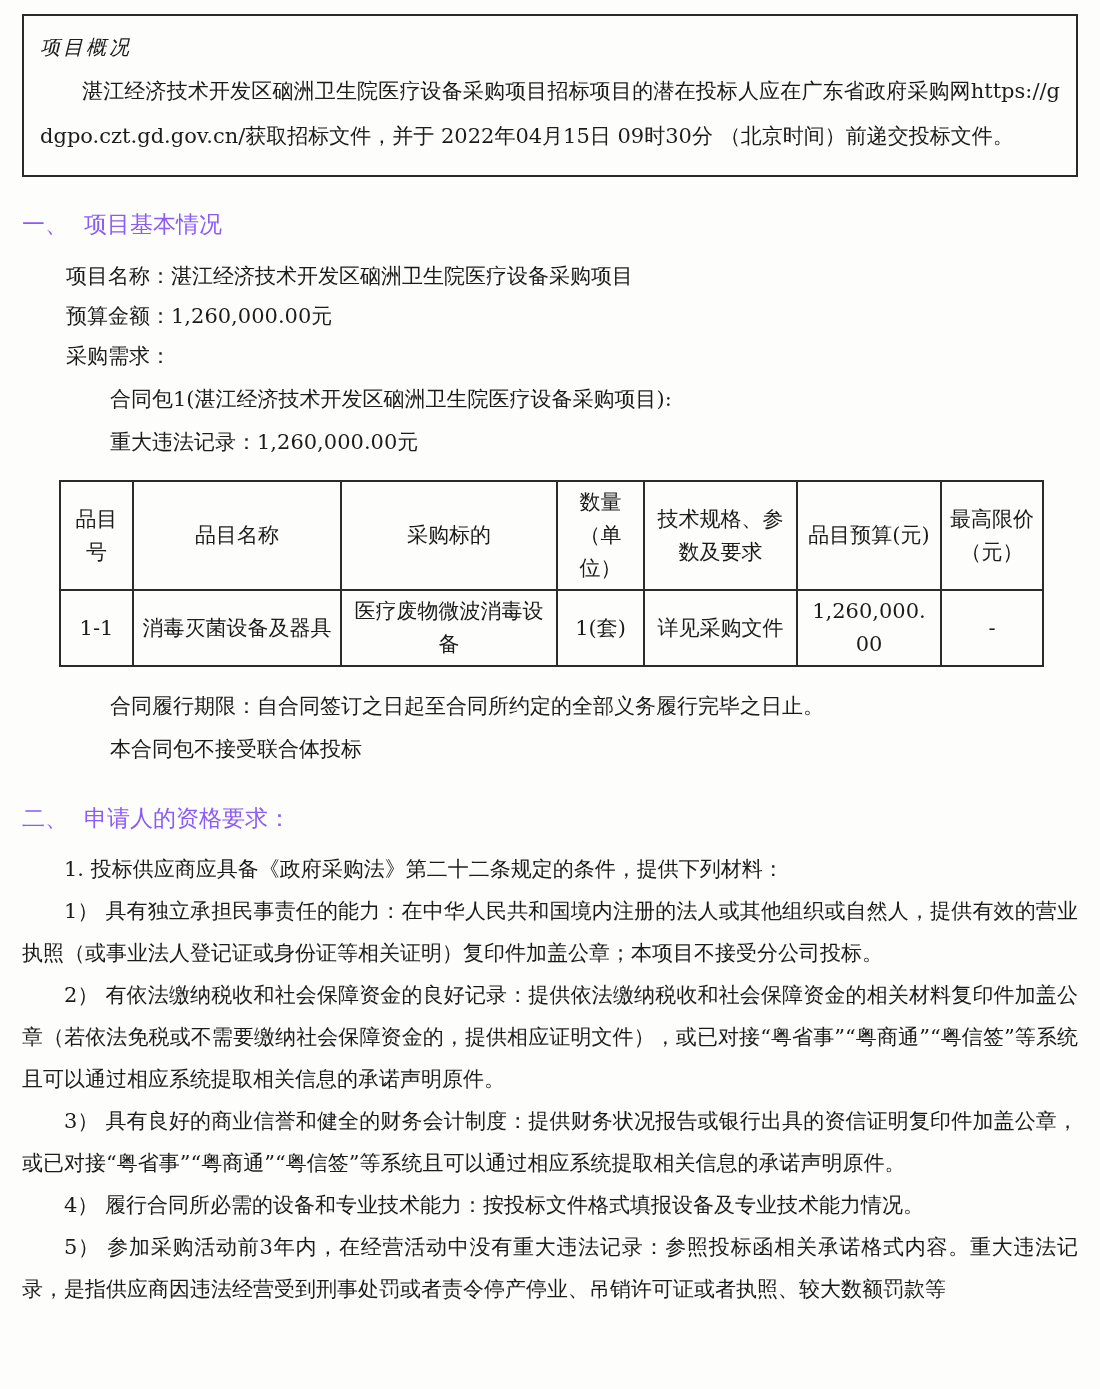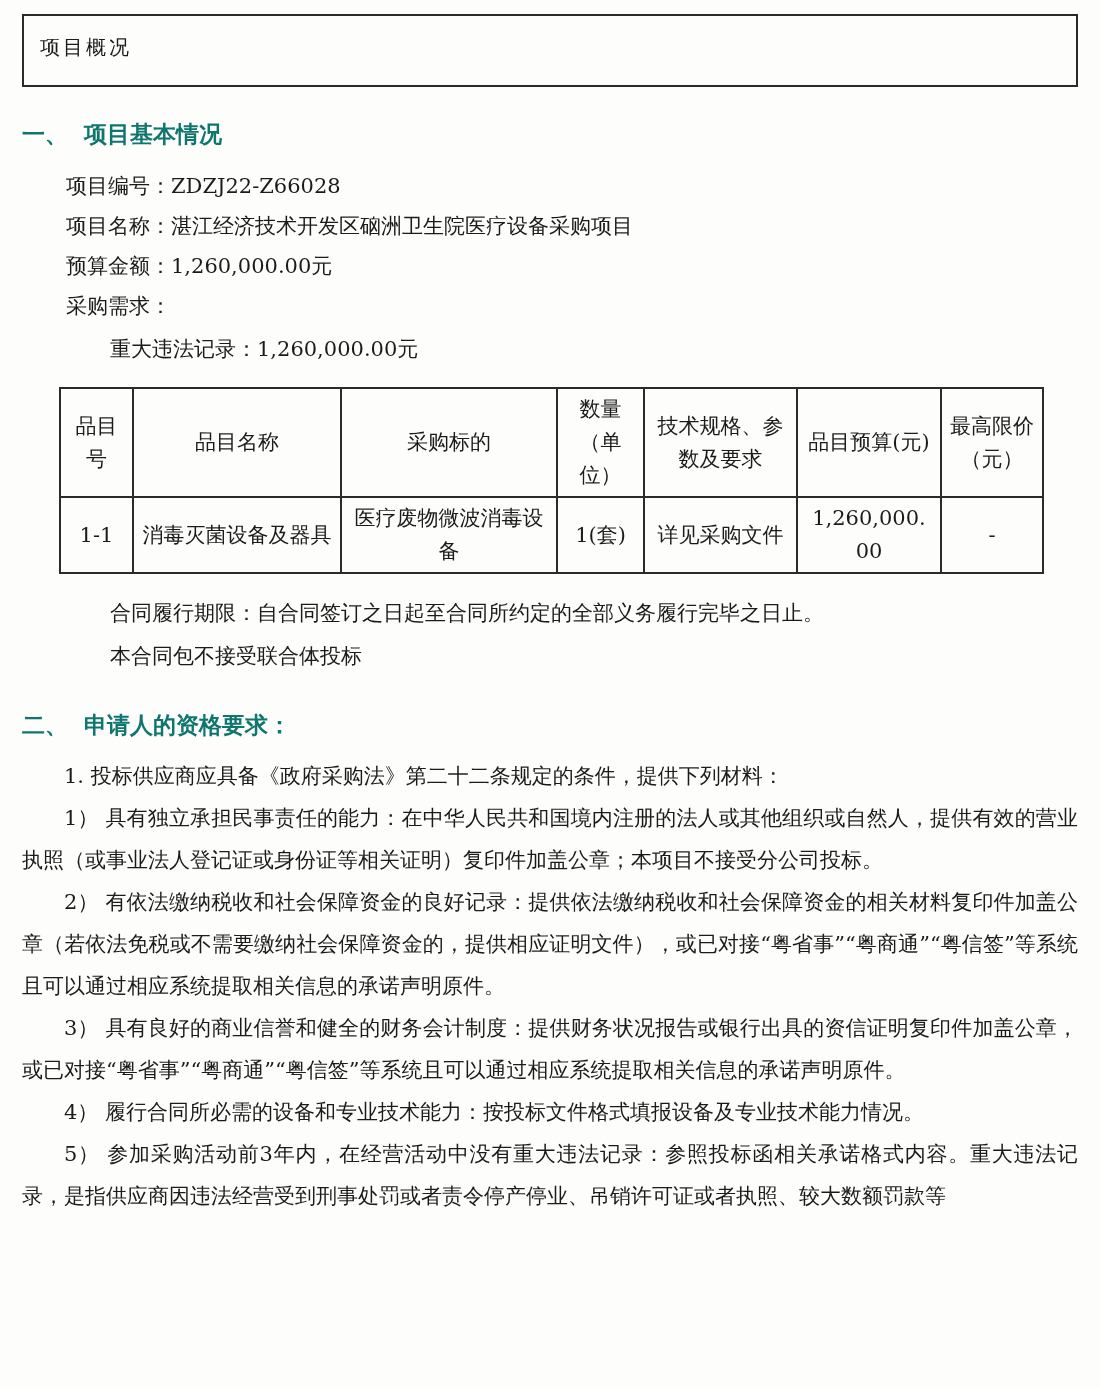--- a/index.html
+++ b/index.html
@@ -16,25 +16,25 @@
     overflow:hidden;
   }
 
   
   .overview-box {
     border:2px solid #2a2a2a;
     box-sizing:border-box;
     padding:12px 16px 16px 16px;
     background:transparent;
   }
-  .ov-title { font-size:20px; letter-spacing:3px; margin:6px 0 8px 0; }
+  .ov-title { font-size:20px; letter-spacing:3px; margin:6px 0 8px 0;font-style:italic; }
   .ov-body  { margin:0; text-indent:2em; line-height:45px; text-align:justify; word-break:break-all; }
 
   
-  .sec-heading { margin:32px 0 0 0; font-size:23px; font-weight:bold; color:#0f766e; }
+  .sec-heading { margin:32px 0 0 0; font-size:23px; font-weight:normal; color:#8b5cf6; }
   .sec-heading .num { margin-right:16px; }
 
   
   .info-lines { margin:16px 0 0 44px; }
   .info-line  { line-height:40px; }
 
   .contract-lines { margin:2px 0 0 88px; }
   .contract-line  { line-height:43px; }
 
   
@@ -66,34 +66,35 @@
   .paras { margin-top:14px; }
   .para  { margin:0; text-indent:2em; text-align:justify; line-height:42px; word-break:break-all; }
 </style>
 </head>
 <body>
 
 <div class="page">
 
   <div class="overview-box">
     <div class="ov-title">项目概况</div>
+    <p class="ov-body">湛江经济技术开发区硇洲卫生院医疗设备采购项目招标项目的潜在投标人应在广东省政府采购网https://gdgpo.czt.gd.gov.cn/获取招标文件，并于 2022年04月15日 09时30分 （北京时间）前递交投标文件。</p>
   </div>
 
   <div class="sec-heading">
     <span class="num">一、</span><span>项目基本情况</span>
   </div>
 
   <div class="info-lines">
-    <div class="info-line"><span>项目编号：</span><span>ZDZJ22-Z66028</span></div>
     <div class="info-line"><span>项目名称：</span><span>湛江经济技术开发区硇洲卫生院医疗设备采购项目</span></div>
     <div class="info-line"><span>预算金额：</span><span>1,260,000.00元</span></div>
     <div class="info-line"><span>采购需求：</span><span></span></div>
   </div>
 
   <div class="contract-lines">
+    <div class="contract-line">合同包1(湛江经济技术开发区硇洲卫生院医疗设备采购项目):</div>
     <div class="contract-line">重大违法记录：1,260,000.00元</div>
   </div>
 
   <table class="items">
     <colgroup>
       <col style="width:73px">
         <col style="width:208px">
         <col style="width:216px">
         <col style="width:87px">
         <col style="width:153px">

